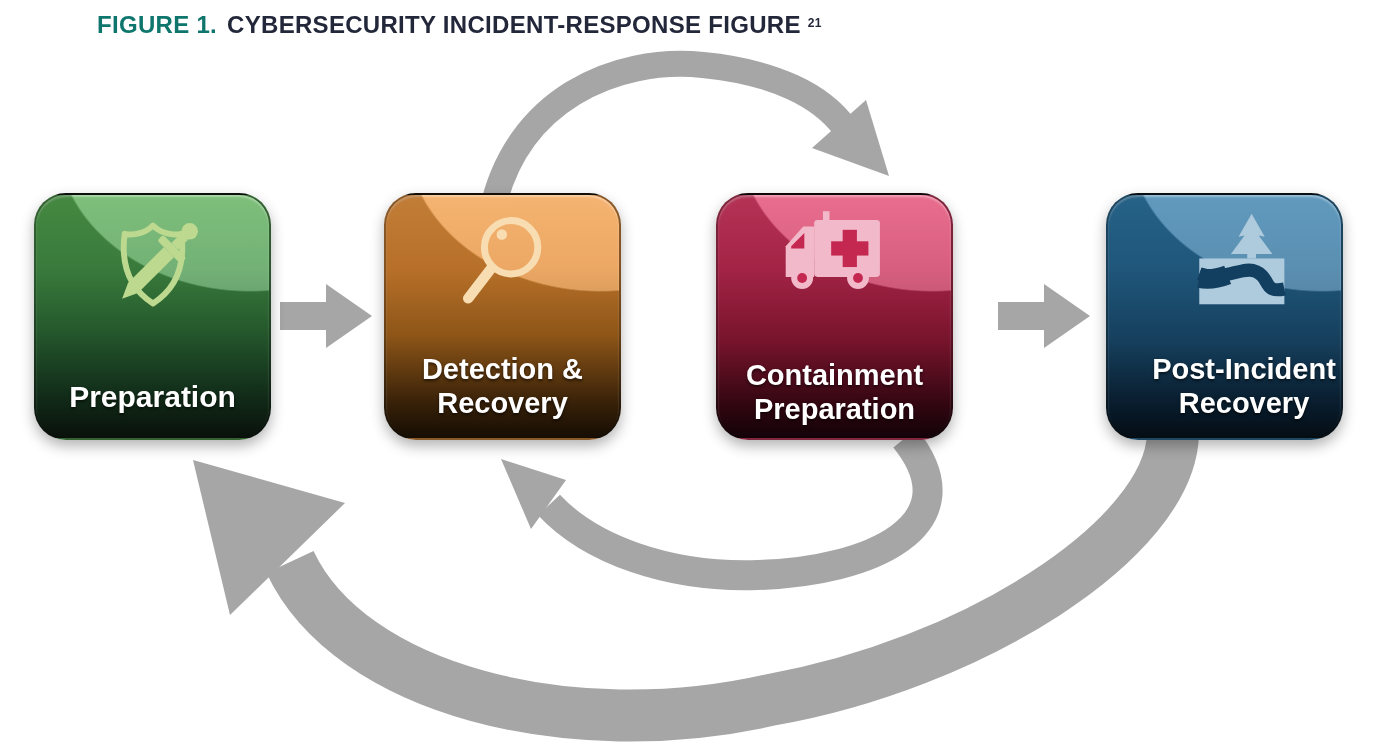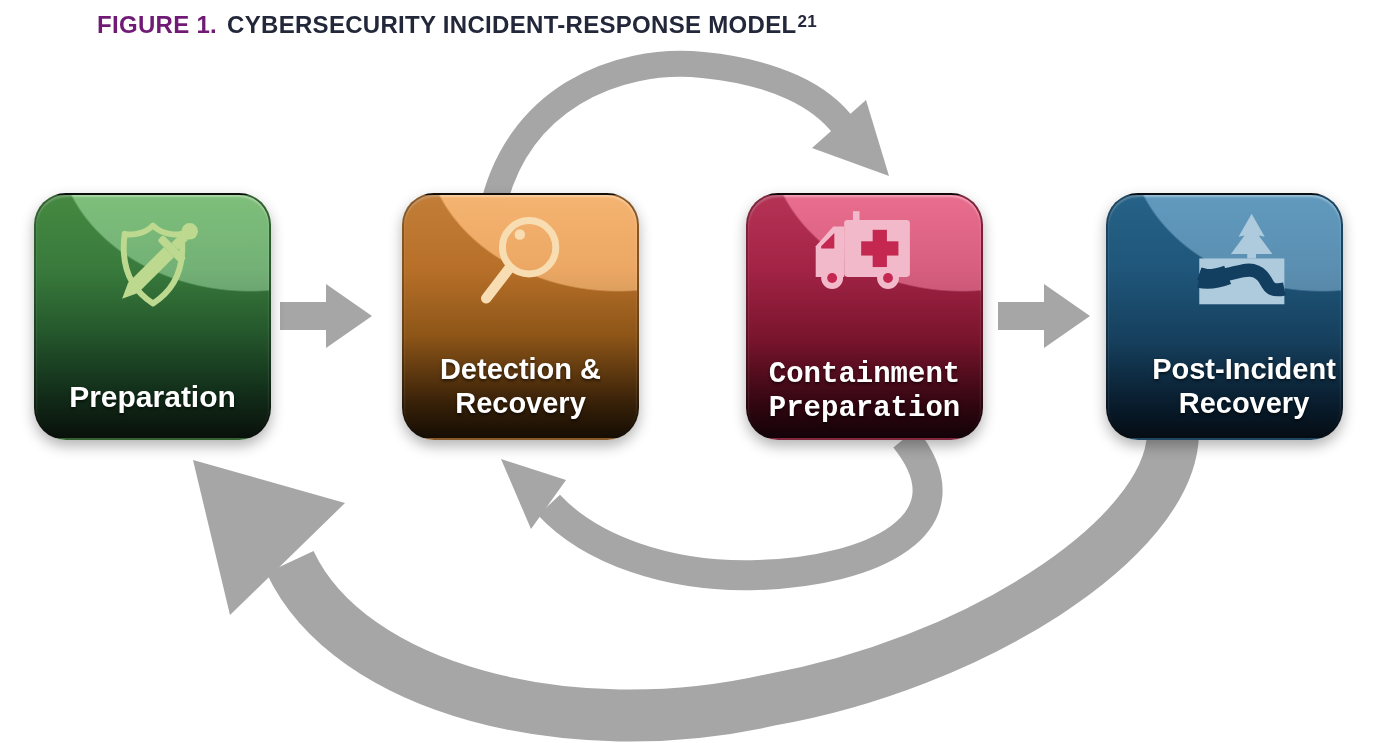--- a/index.html
+++ b/index.html
@@ -1,52 +1,52 @@
 <!DOCTYPE html>
 <html><head>
 <meta charset="utf-8">
 <style>
   html,body{margin:0;padding:0;background:#fff;}
   .canvas{position:relative;width:1400px;height:743px;background:#fff;overflow:hidden;
           font-family:"Liberation Sans",sans-serif;}
   
   .title{position:absolute;left:97px;top:11px;font-size:24px;font-weight:bold;
          letter-spacing:.3px;color:#23273A;white-space:nowrap;}
-  .title .fig-label{color:#701a75;margin-right:10px;}
-  .title sup{font-size:17px;vertical-align:6px;margin-left:1px;}
+  .title .fig-label{color:#0f766e;margin-right:10px;}
+  .title sup{font-size:12px;vertical-align:6px;margin-left:7px;}
   
   svg.arrows{position:absolute;left:0;top:0;z-index:1;}
   
   .stage{position:absolute;top:193px;width:237px;height:247px;border-radius:32px;
          z-index:2;display:flex;flex-direction:column;align-items:center;
          border:2px solid rgba(10,10,10,.45);box-sizing:border-box;
          box-shadow:0 6px 14px rgba(0,0,0,.30), inset 0 2px 2px rgba(255,255,255,.35);}
   .stage::before{content:"";position:absolute;inset:0;border-radius:30px;
          background:radial-gradient(150% 115% at 92% -24%,
            rgba(255,255,255,.24) 0 55%, rgba(0,0,0,.20) 55.6% 100%);}
   .stage-green {left:34px;  background:linear-gradient(180deg,#56AB51 0%,#47994B 30%,#2F7038 55%,#16381F 82%,#0B140D 100%);}
-  .stage-orange{left:402px; background:linear-gradient(180deg,#F29C45 0%,#E68C33 30%,#B06A1D 58%,#44280A 86%,#1B1004 100%);gap:20px;}
-  .stage-red   {left:746px; background:linear-gradient(180deg,#E2406B 0%,#CC2C57 30%,#951937 60%,#3C0714 87%,#17030A 100%);font-family:Liberation Mono, monospace;}
+  .stage-orange{left:384px; background:linear-gradient(180deg,#F29C45 0%,#E68C33 30%,#B06A1D 58%,#44280A 86%,#1B1004 100%);gap:20px;}
+  .stage-red   {left:716px; background:linear-gradient(180deg,#E2406B 0%,#CC2C57 30%,#951937 60%,#3C0714 87%,#17030A 100%);}
   .stage-blue  {left:1106px;background:linear-gradient(180deg,#2F7AA9 0%,#276C99 30%,#1B4F74 60%,#0A2236 87%,#061018 100%);padding-left:39px;}
   .icon-wrap{position:relative;z-index:3;flex:1 1 auto;display:flex;
              align-items:flex-start;justify-content:center;padding-top:14px;}
   .stage .label{position:relative;z-index:3;color:#fff;font-weight:bold;font-size:29px;
          line-height:1.18;text-align:center;padding-bottom:18px;
          text-shadow:0 2px 3px rgba(0,0,0,.55);}
   .stage .label span{display:block;}
   .stage-green .label{font-size:30px;padding-bottom:24px;}
   .stage-red .label{padding-bottom:12px;}
 </style>
 </head>
 <body>
 
 <div class="canvas">
 
   <div class="title">
-    <span class="fig-label">FIGURE 1.</span><span>CYBERSECURITY INCIDENT-RESPONSE MODEL</span><sup>21</sup>
+    <span class="fig-label">FIGURE 1.</span><span>CYBERSECURITY INCIDENT-RESPONSE FIGURE</span><sup>21</sup>
   </div>
 
   <svg class="arrows" width="1400" height="743" viewBox="0 0 1400 743">
     <g fill="#A6A6A6">
       <polygon points="280,302 326,302 326,284 372,316 326,348 326,330 280,330"></polygon>
       <polygon points="998,302 1044,302 1044,284 1090,316 1044,348 1044,330 998,330"></polygon>
     </g>
 
     <path d="M 492 212 C 515 100, 615 56, 703 65 C 775 72, 822 96, 845 128" stroke="#A6A6A6" stroke-width="26" fill="none"></path>
     <polygon fill="#A6A6A6" points="889,176 866,100 812,148"></polygon>

